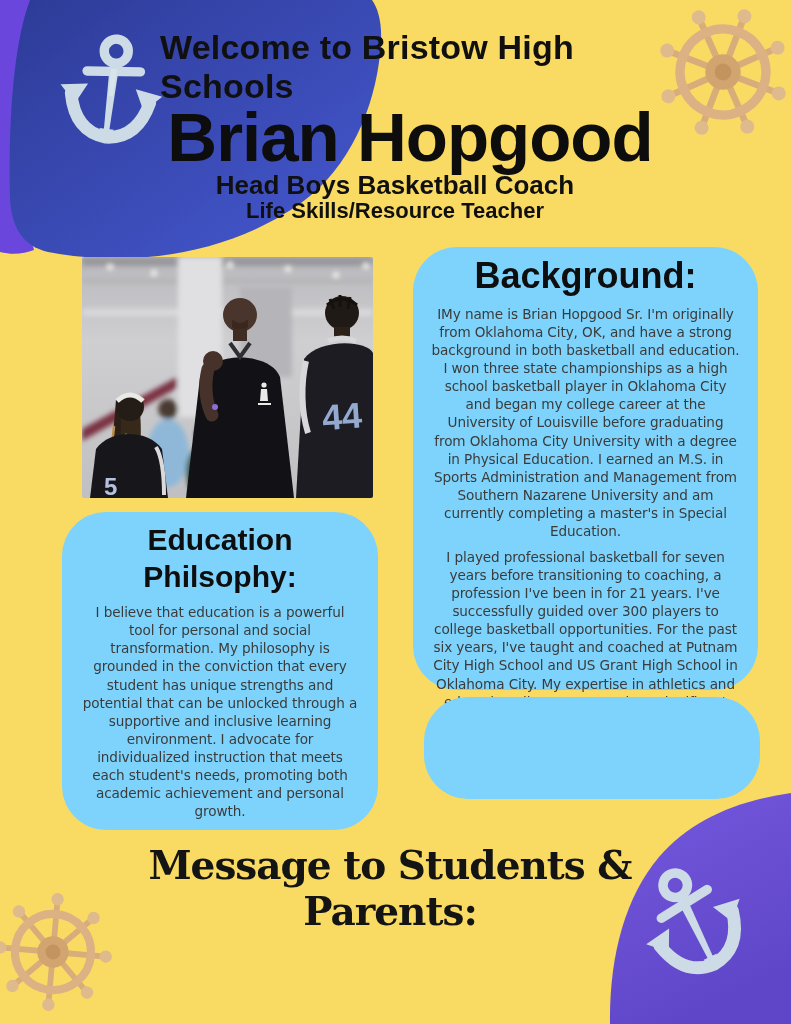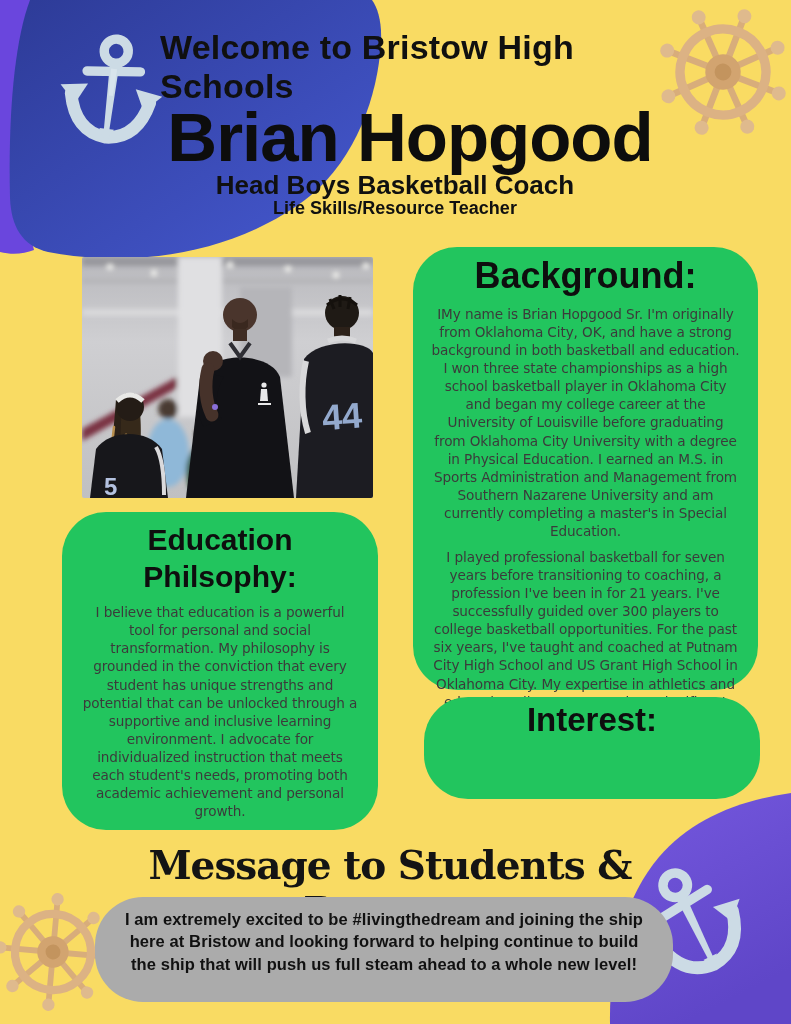--- a/index.html
+++ b/index.html
@@ -12,23 +12,23 @@
   
   .welcome{
     left:160px;top:28px;width:480px;text-align:left;
     font-size:34px;font-weight:800;line-height:1.16;color:#101010;letter-spacing:.2px;
   }
   .name{
     left:80px;top:98px;width:660px;text-align:center;
     font-size:69px;font-weight:800;color:#0d0d0d;letter-spacing:-1px;white-space:nowrap;
   }
   .role1{left:115px;top:170px;width:560px;text-align:center;font-size:26px;font-weight:800;color:#101010;}
-  .role2{left:115px;top:198px;width:560px;text-align:center;font-size:18px;font-weight:800;color:#101010;}
-  
-  .card{background:#22c55e;border-radius:44px;box-sizing:border-box;}
+  .role2{left:115px;top:198px;width:560px;text-align:center;font-size:22px;font-weight:800;color:#101010;}
+  
+  .card{background:#7dd3fc;border-radius:44px;box-sizing:border-box;}
   .card-bg{left:413px;top:247px;width:345px;height:443px;padding:8px 10px 0;}
   .card-edu{left:62px;top:512px;width:316px;height:318px;padding:10px 12px 0;}
   .card-int{left:424px;top:697px;width:336px;height:102px;padding:4px 12px 0;}
   .card h2{margin:0;text-align:center;color:#0e0e0e;font-weight:800;}
   .card-bg h2{font-size:36px;margin-bottom:6px;}
   .card-edu h2{font-size:30px;line-height:1.22;margin-bottom:7px;}
   .card-int h2{font-size:33px;margin-bottom:2px;}
   .card p{
     margin:8px;text-align:center;color:#3b3b3b;
     font-family:"DejaVu Sans",sans-serif;font-size:13.6px;line-height:1.33;letter-spacing:-.1px;
@@ -241,21 +241,17 @@
     <p>IMy name is Brian Hopgood Sr. I'm originally from Oklahoma City, OK, and have a strong background in both basketball and education. I won three state championships as a high school basketball player in Oklahoma City and began my college career at the University of Louisville before graduating from Oklahoma City University with a degree in Physical Education. I earned an M.S. in Sports Administration and Management from Southern Nazarene University and am currently completing a master's in Special Education.</p>
     <p>I played professional basketball for seven years before transitioning to coaching, a profession I've been in for 21 years. I've successfully guided over 300 players to college basketball opportunities. For the past six years, I've taught and coached at Putnam City High School and US Grant High School in Oklahoma City. My expertise in athletics and education allows me to make a significant impact on my students and athletes.</p>
   </div>
 
   <div class="abs card card-edu">
     <h2>Education Philsophy:</h2>
     <p>I believe that education is a powerful tool for personal and social transformation. My philosophy is grounded in the conviction that every student has unique strengths and potential that can be unlocked through a supportive and inclusive learning environment. I advocate for individualized instruction that meets each student's needs, promoting both academic achievement and personal growth.</p>
   </div>
 
   <div class="abs card card-int">
-    <h2>Interest:</h2>
   </div>
 
   <div class="abs msg-title">Message to Students &amp; Parents:</div>
-  <div class="abs msg-box">
-    <p>I am extremely excited to be #livingthedream and joining the ship here at Bristow and looking forward to helping continue to build the ship that will push us full steam ahead to a whole new level!</p>
-  </div>
 
 </div>
 
 </body></html>

